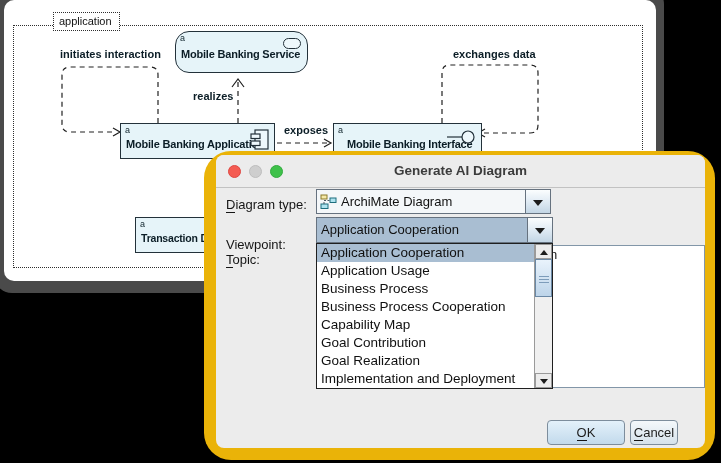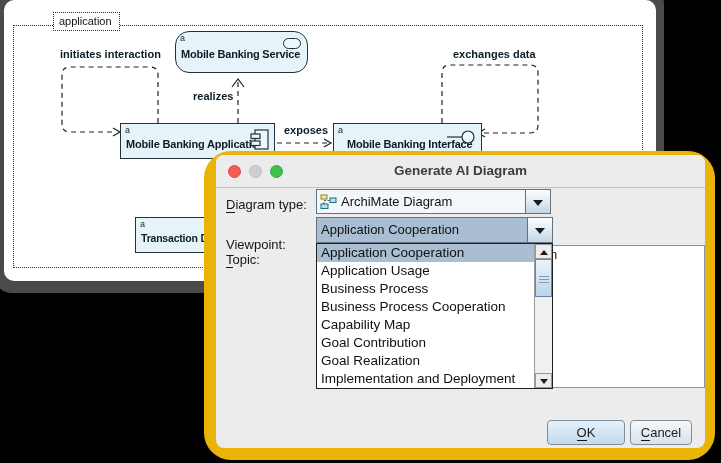--- a/index.html
+++ b/index.html
@@ -211,18 +211,18 @@
         </div>
         <div class="sbtn down">
           <span class="tri-down-s"></span>
         </div>
       </div>
     </div>
 
     <div class="btn btn-ok" style="left:331px; top:265px; width:78px;">
       <span class="mn">O</span><span>K</span>
     </div>
-    <div class="btn btn-cancel" style="left:414px; top:265px; width:62px;">
+    <div class="btn btn-cancel" style="left:414px; top:265px; width:48px;">
       <span class="mn">C</span><span>ancel</span>
     </div>
 
   </div>
 </div>
 
 </body></html>

